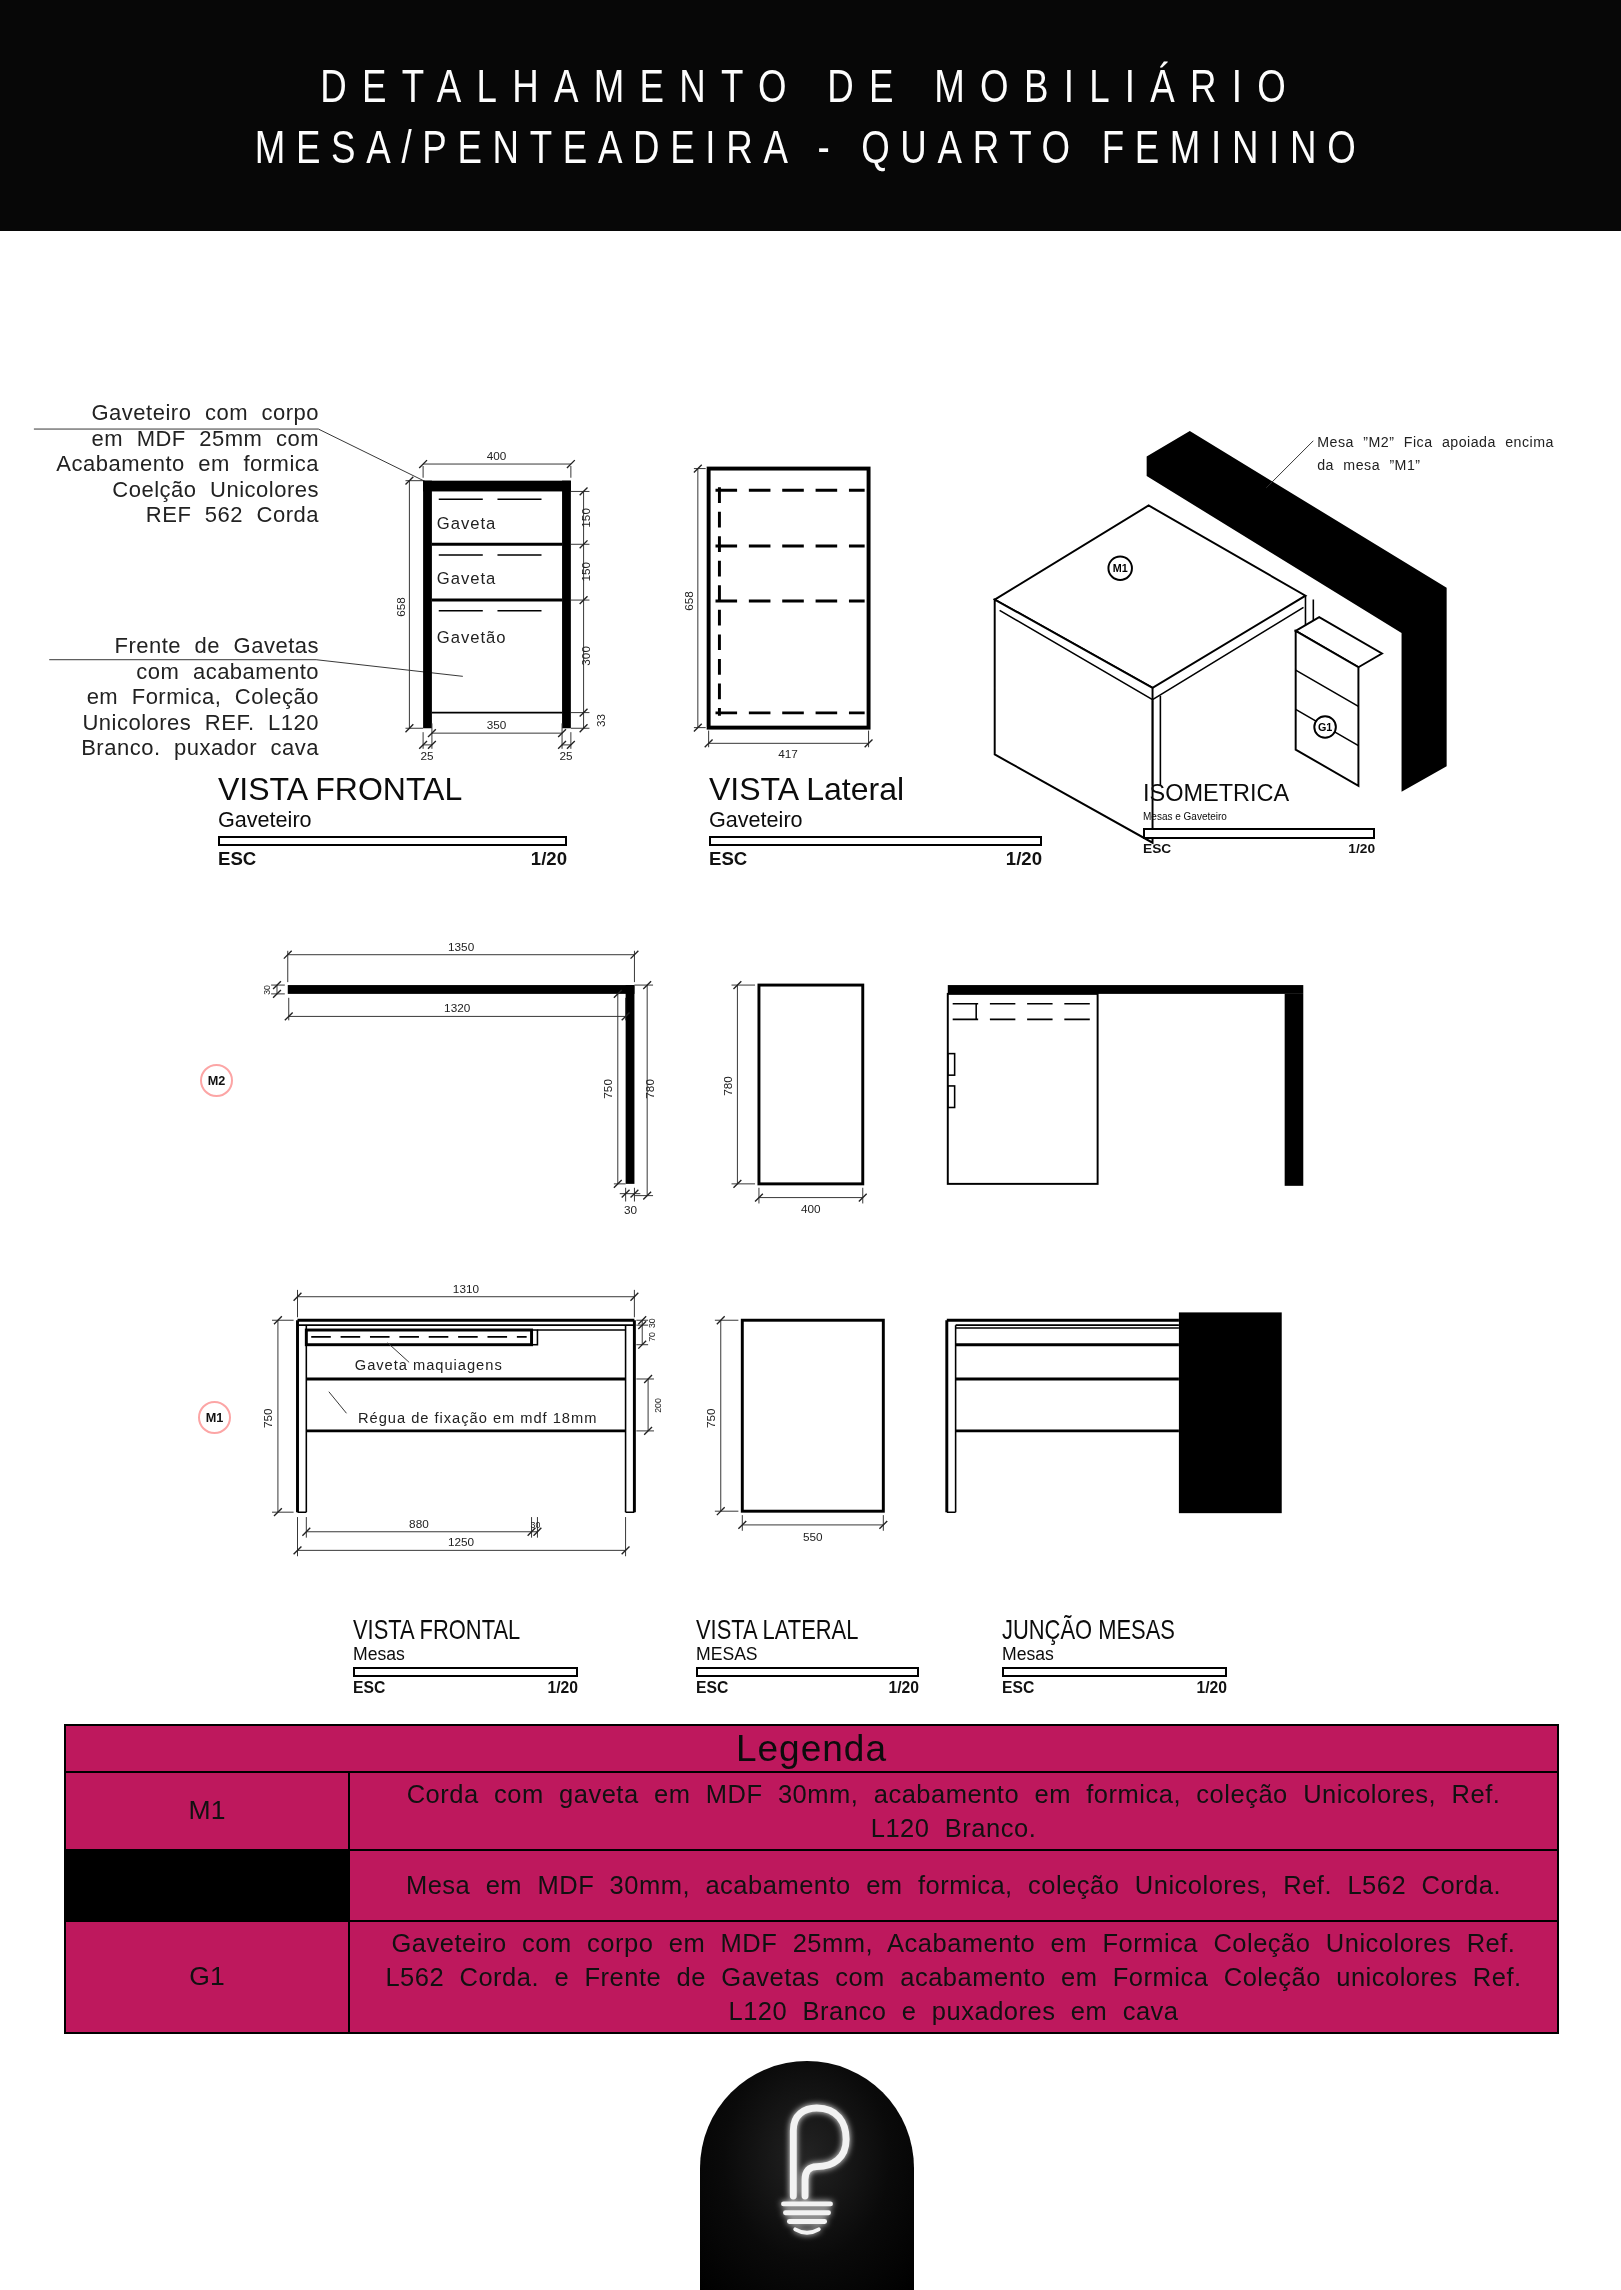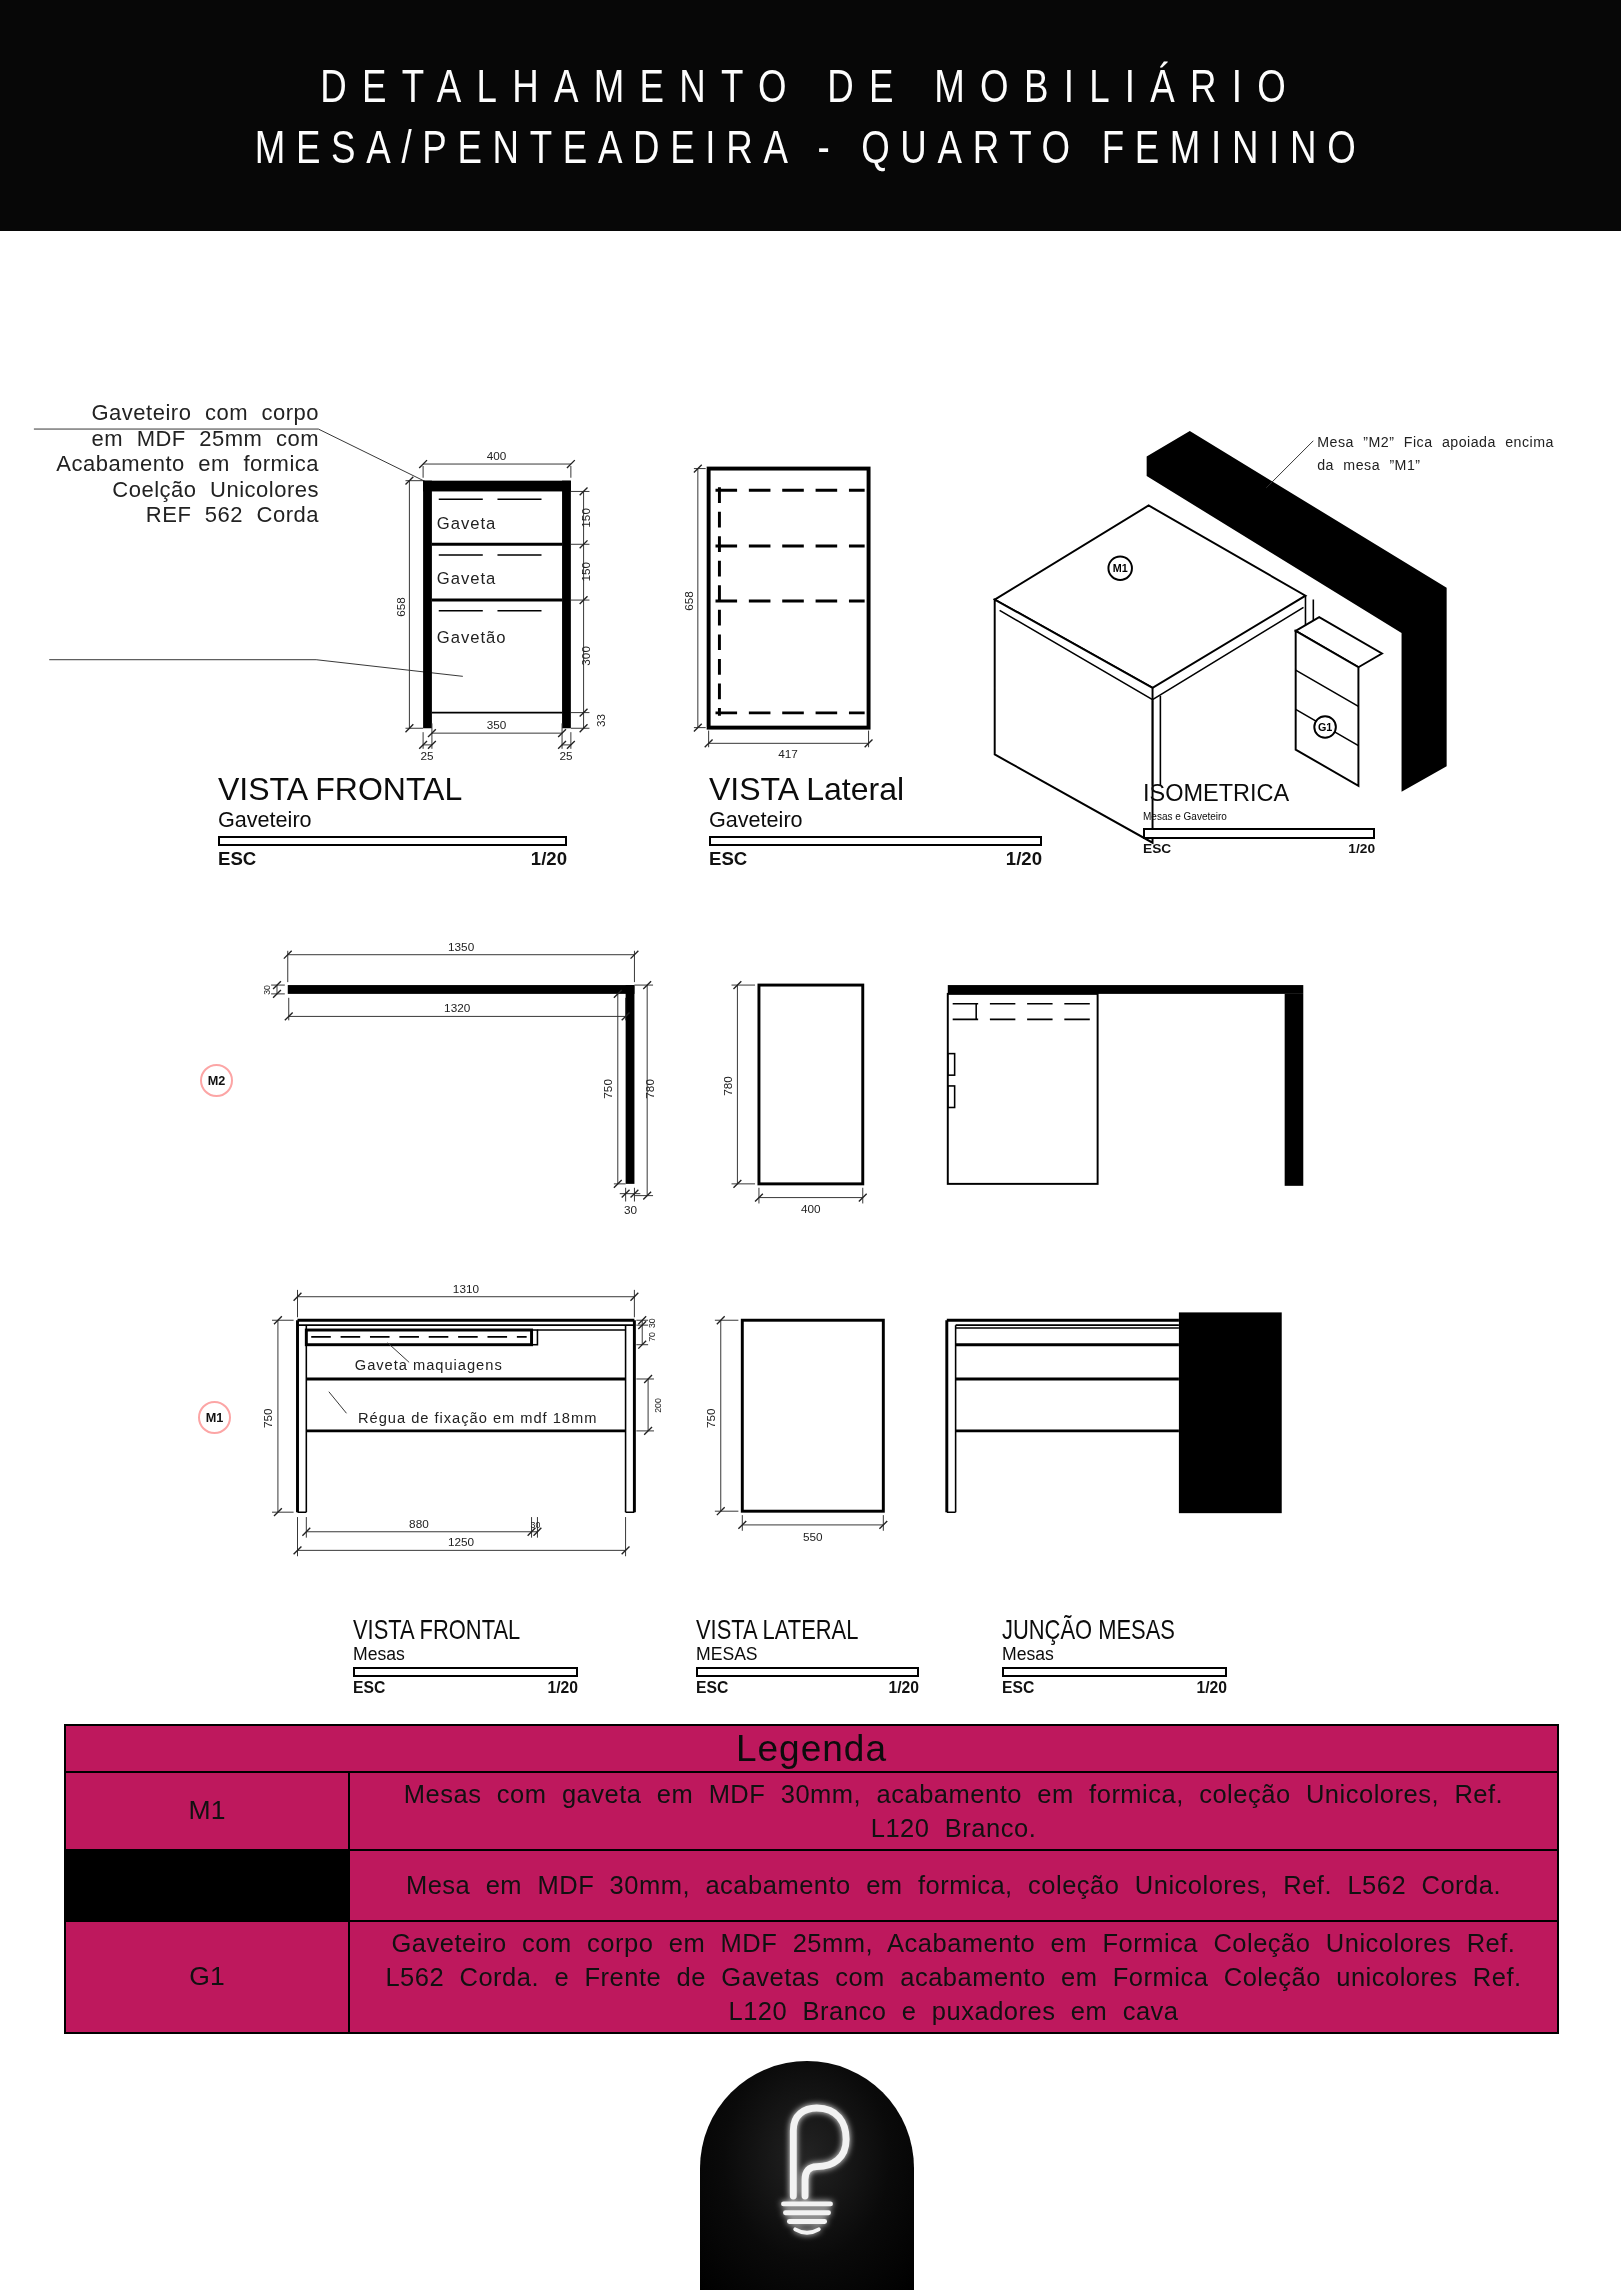--- a/index.html
+++ b/index.html
@@ -78,20 +78,27 @@
     <div>Gaveteiro com corpo</div>
     <div>em MDF 25mm com</div>
     <div>Acabamento em formica</div>
     <div>Coelção Unicolores</div>
     <div>REF 562 Corda</div>
   </div>
   <svg style="left:29px;top:421px" width="412" height="74" viewBox="0 0 420 75">
     <path class="thin" d="M5,8 H295 L405,62"></path>
   </svg>
 
+  <div class="ann right" style="left:49px;top:633px;width:270px">
+    <div>Frente de Gavetas</div>
+    <div>com acabamento</div>
+    <div>em Formica, Coleção</div>
+    <div>Unicolores REF. L120</div>
+    <div>Branco. puxador cava</div>
+  </div>
   <svg style="left:39px;top:647px" width="436" height="44" viewBox="0 0 445 45">
     <path class="thin" d="M10,13 H283 L433,30"></path>
   </svg>
 
   <svg style="left:382px;top:446px" width="274" height="314" viewBox="0 0 280 320">
     <g>
       <rect class="blk" x="42" y="35" width="151" height="11"></rect>
       <rect class="blk" x="42" y="35" width="9" height="253"></rect>
       <rect class="blk" x="184" y="35" width="9" height="253"></rect>
       <path class="ln2" d="M51,100 H184 M51,157 H184"></path>
@@ -315,21 +322,21 @@
     <div class="esc">
         <span>ESC</span>
         <span>1/20</span>
       </div>
   </div>
 
   <div class="legend">
     <div class="lg-title">Legenda</div>
     <div class="lg-row r1">
       <div class="lg-key">M1</div>
-      <div class="lg-desc">Mesas com gaveta em MDF 30mm, acabamento em formica, coleção Unicolores, Ref. L120 Branco.</div>
+      <div class="lg-desc">Corda com gaveta em MDF 30mm, acabamento em formica, coleção Unicolores, Ref. L120 Branco.</div>
     </div>
     <div class="lg-row r2">
       <div class="lg-key black"></div>
       <div class="lg-desc">Mesa em MDF 30mm, acabamento em formica, coleção Unicolores, Ref. L562 Corda.</div>
     </div>
     <div class="lg-row r3">
       <div class="lg-key">G1</div>
       <div class="lg-desc">Gaveteiro com corpo em MDF 25mm, Acabamento em Formica Coleção Unicolores Ref. L562 Corda. e Frente de Gavetas com acabamento em Formica Coleção unicolores Ref. L120 Branco e puxadores em cava</div>
     </div>
   </div>

